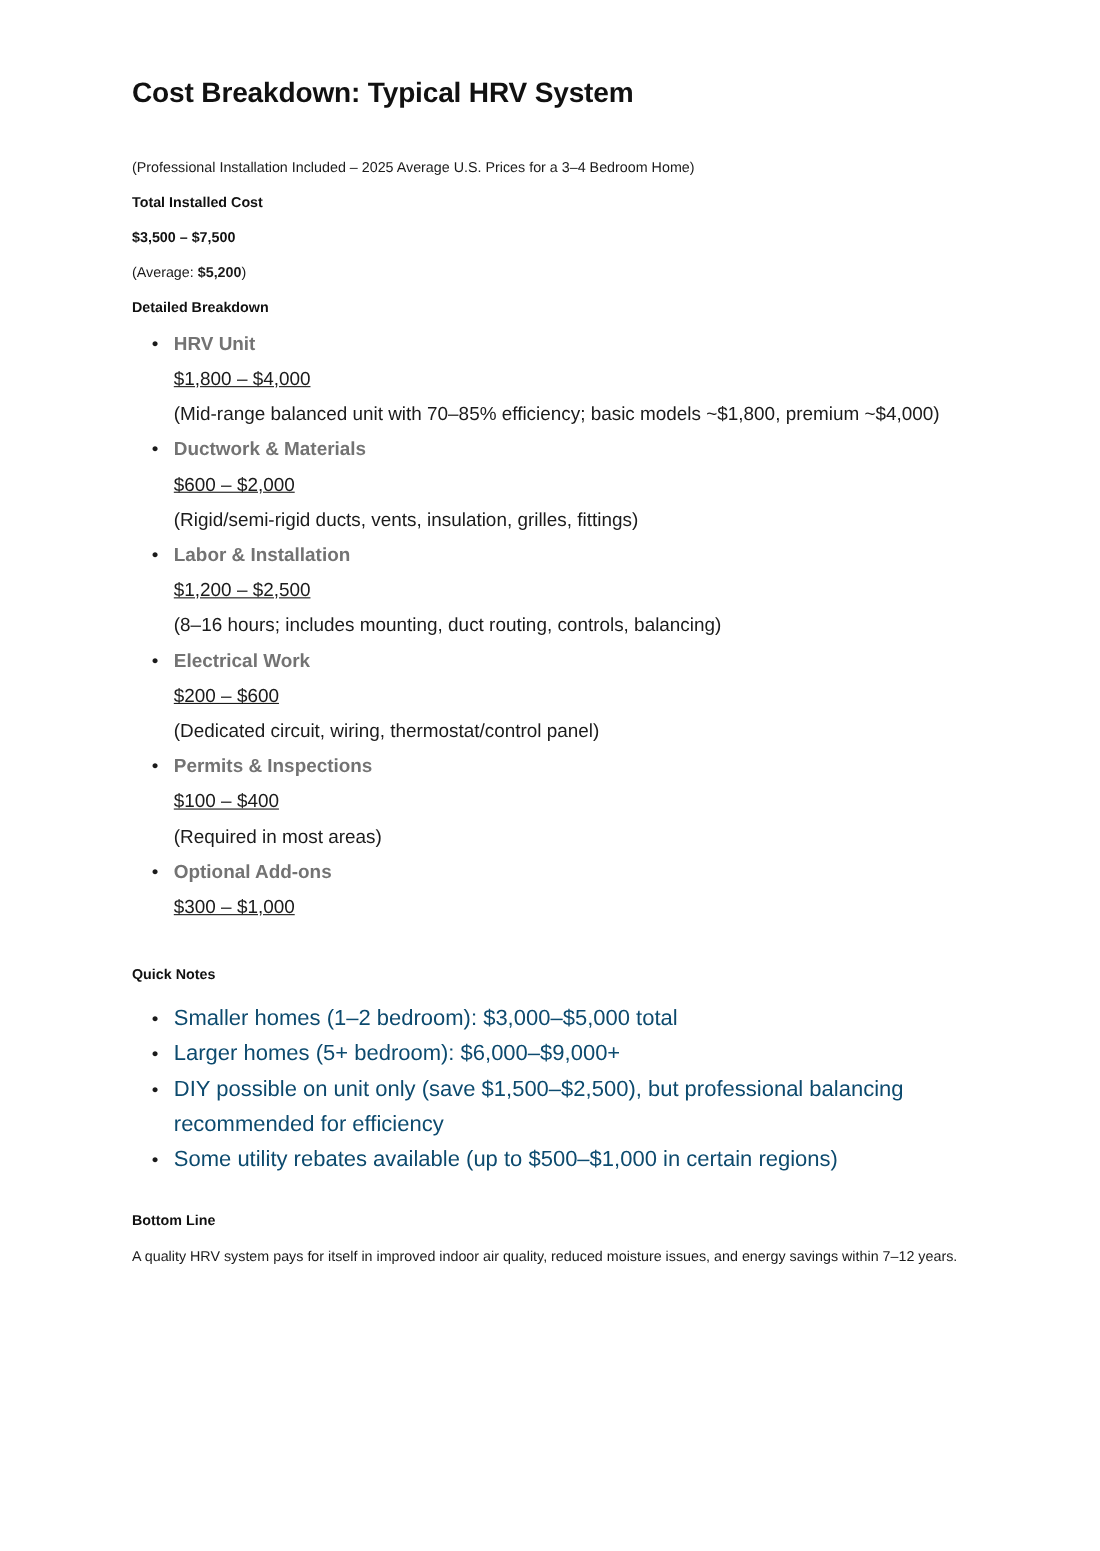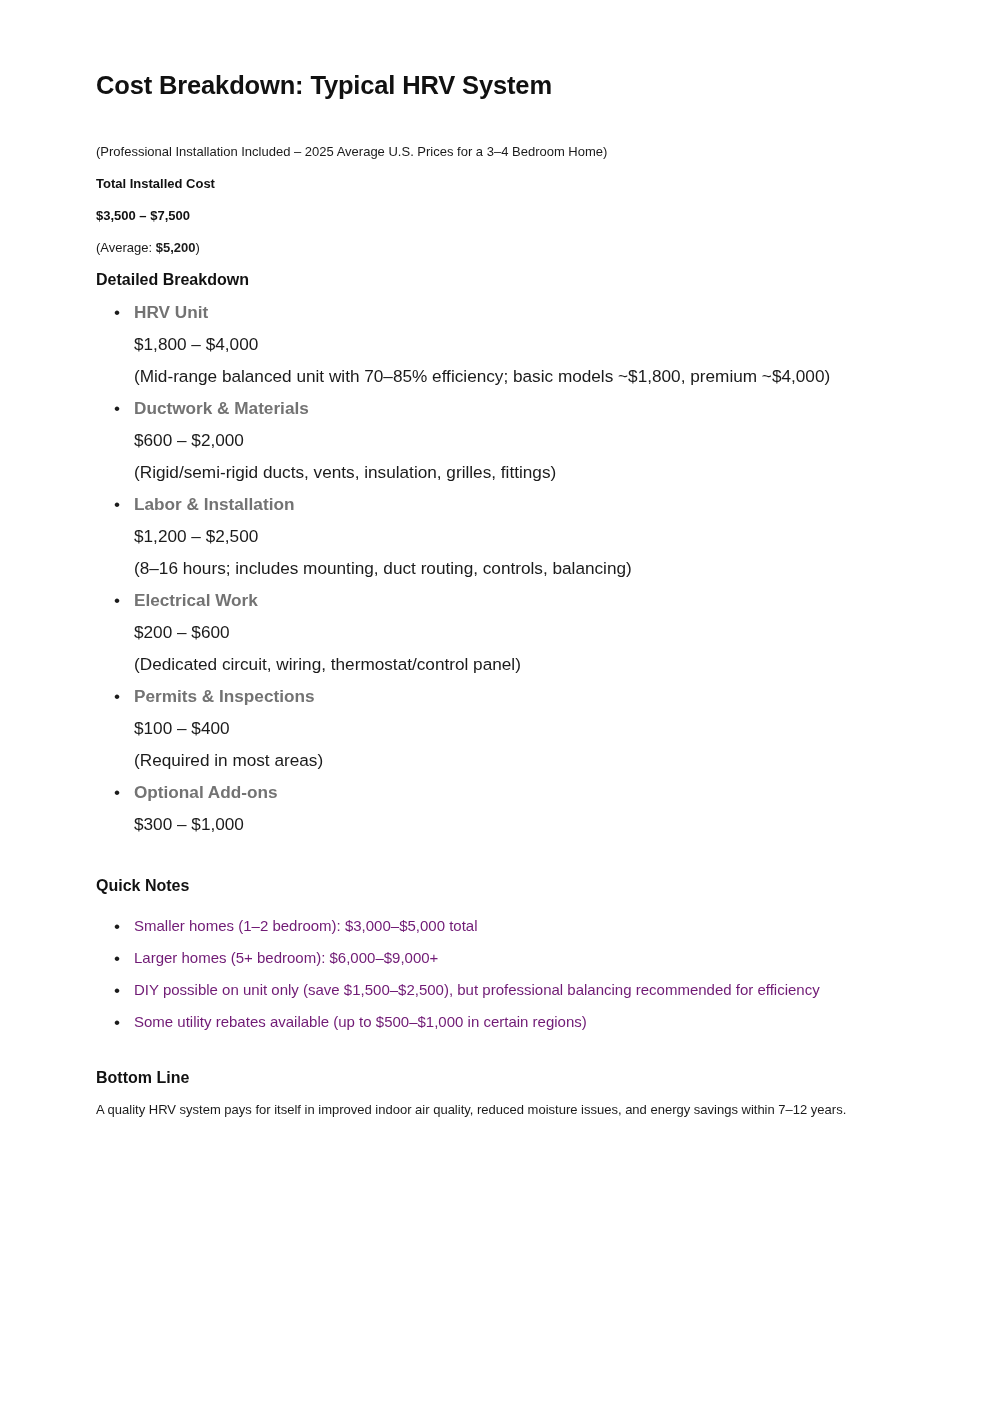--- a/index.html
+++ b/index.html
@@ -12,21 +12,21 @@
     width: 1000px;
     min-height: 1410px;
     font-family: "Liberation Sans", sans-serif;
     color: #141414;
     -webkit-font-smoothing: antialiased;
   }
   .page {
     width: 1000px;
     min-height: 1410px;
     background: #ffffff;
-    padding: 70px 95px 40px 96px;
+    padding: 70px 95px 40px 120px;
   }
   .doc-title {
     font-size: 25.5px;
     font-weight: bold;
     letter-spacing: -0.15px;
     line-height: 1.25;
     margin: 0 0 34px 0;
     color: #111111;
   }
   .para {
@@ -34,21 +34,21 @@
     line-height: 32px;
     margin: 0;
     color: #1b1b1b;
     font-weight: normal;
   }
   .para.bold {
     font-weight: bold;
     color: #111111;
   }
   .section-head {
-    font-size: 16px;
+    font-size: 13px;
     font-weight: bold;
     line-height: 32px;
     margin: 0;
     color: #111111;
   }
   .gap-sm { height: 8px; }
   .gap-md { height: 24px; }
   .gap-lg { height: 30px; }
 
   ul.bullets {
@@ -73,33 +73,34 @@
   .item-title {
     font-size: 17.2px;
     font-weight: bold;
     line-height: 32px;
     color: #737373;
   }
   .item-price {
     font-size: 17.2px;
     line-height: 32px;
     color: #1b1b1b;
+    text-decoration: underline;
   }
   .item-note {
     font-size: 17.2px;
     line-height: 32px;
     color: #1b1b1b;
   }
   .breakdown-list > li { margin-bottom: 14px; }
   .breakdown-list > li:last-child { margin-bottom: 0; }
 
   .notes-list > li {
-    font-size: 15px;
+    font-size: 20px;
     line-height: 32px;
-    color: #701a75;
+    color: #0c4a6e;
     margin-bottom: 10px;
     padding-left: 42px;
   }
   .notes-list > li::before { left: 22px; }
   .notes-list > li:last-child { margin-bottom: 0; }
 
   .bottom-text {
     font-size: 13px;
     line-height: 32px;
     color: #1b1b1b;

